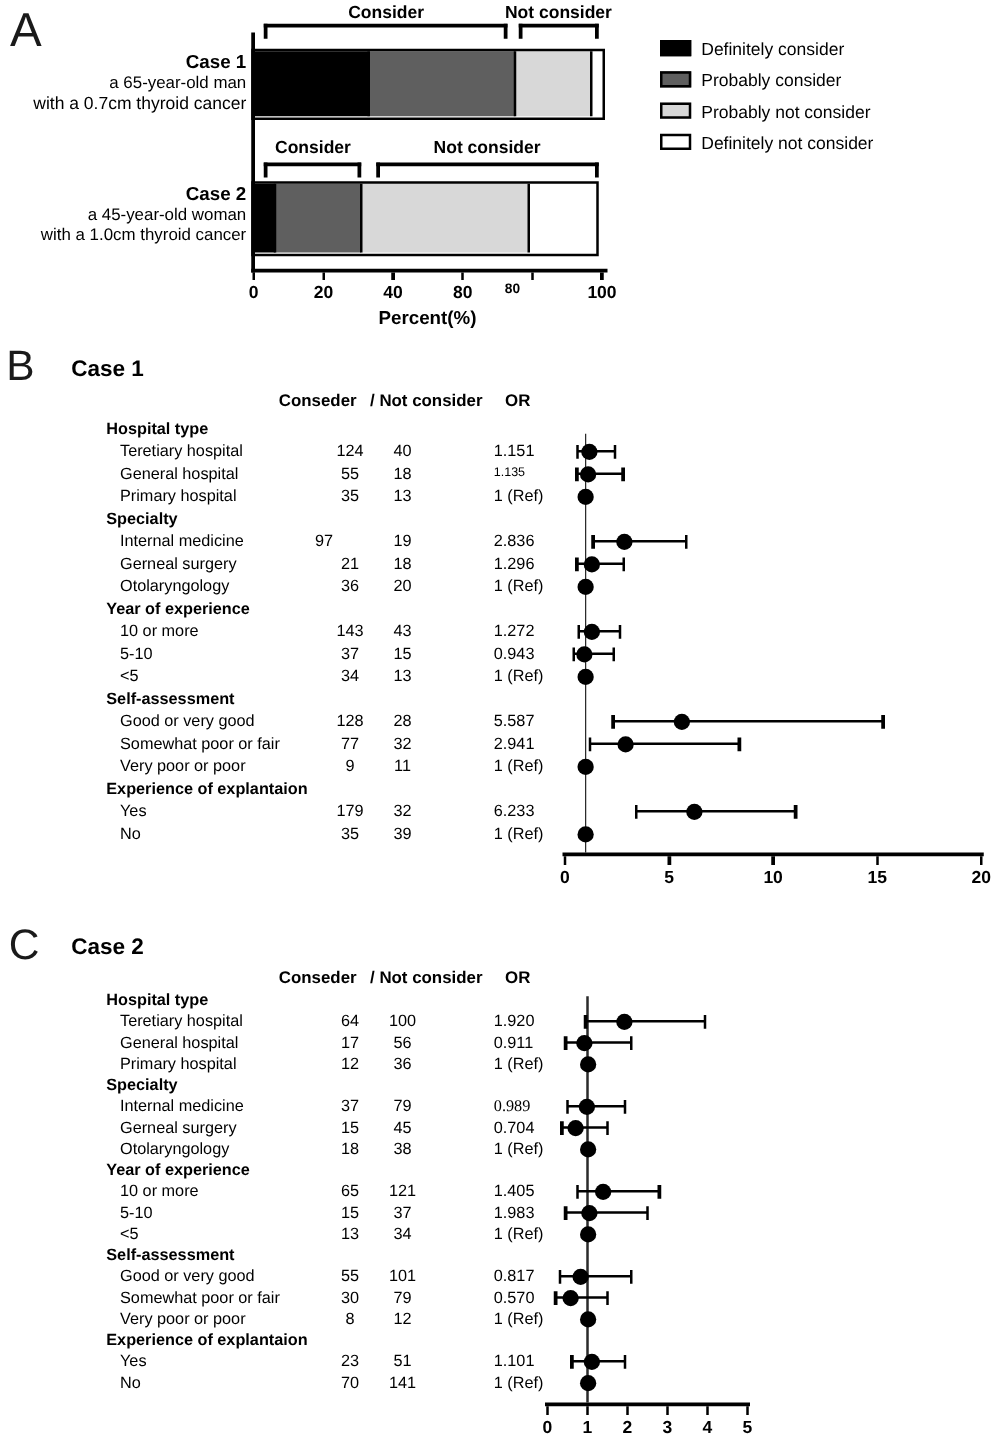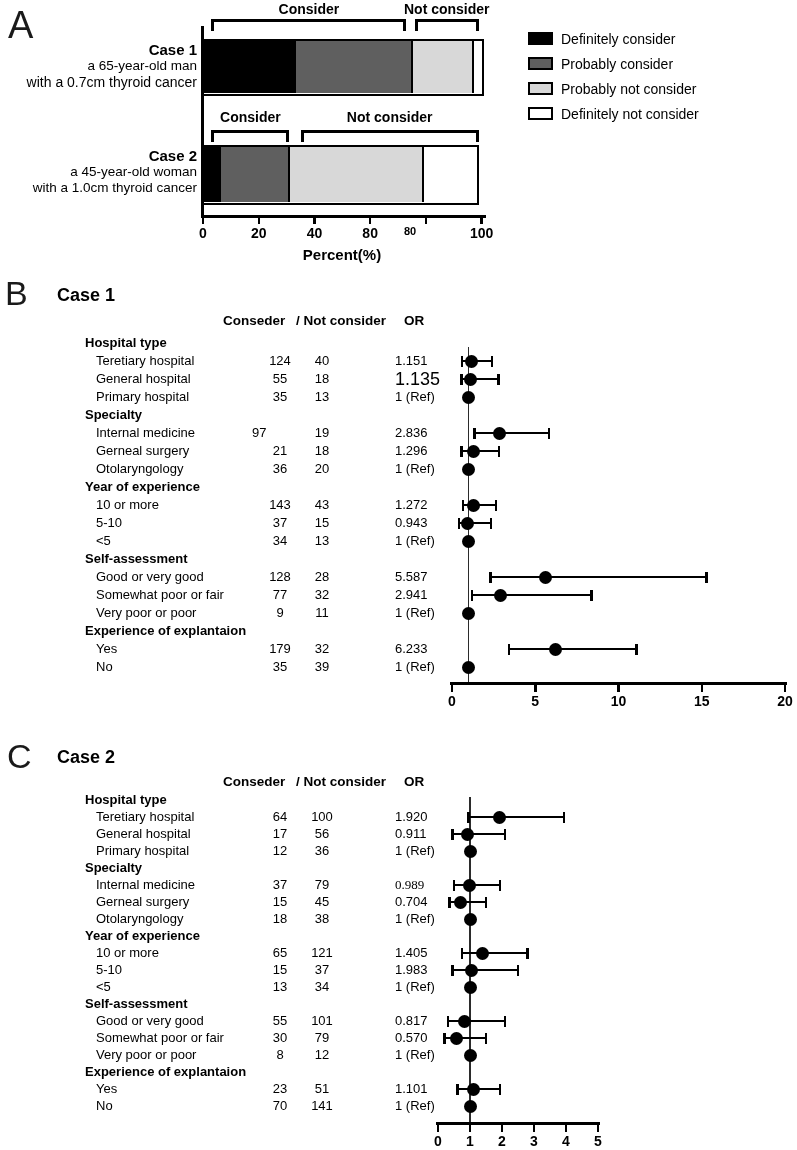--- a/index.html
+++ b/index.html
@@ -87,21 +87,21 @@
       <div class="abs" style="left: 252px; top: 352px; width: 56px; text-align: center; font-size: 13px; line-height: 18px;">124</div>
       <div class="abs" style="left: 294px; top: 352px; width: 56px; text-align: center; font-size: 13px; line-height: 18px;">40</div>
       <div class="abs" style="left: 395px; top: 352px; width: 70px; font-size: 13px; line-height: 18px;">1.151</div>
       <div class="abs" style="left: 461.99px; top: 359.8px; width: 29.97px; height: 2.4px; background: rgb(0, 0, 0);"></div>
       <div class="abs" style="left: 460.99px; top: 355.5px; width: 2.4px; height: 11px; background: rgb(0, 0, 0);"></div>
       <div class="abs" style="left: 490.56px; top: 355.5px; width: 2.4px; height: 11px; background: rgb(0, 0, 0);"></div>
       <div class="abs" style="left: 464.664px; top: 354.5px; width: 13px; height: 13px; background: rgb(0, 0, 0); border-radius: 50%;"></div>
       <div class="abs" style="left: 96px; top: 370px; font-size: 13px; line-height: 18px;">General hospital</div>
       <div class="abs" style="left: 252px; top: 370px; width: 56px; text-align: center; font-size: 13px; line-height: 18px;">55</div>
       <div class="abs" style="left: 294px; top: 370px; width: 56px; text-align: center; font-size: 13px; line-height: 18px;">18</div>
-      <div class="abs" style="left: 395px; top: 370px; width: 70px; font-size: 18px; line-height: 18px;">1.135</div>
+      <div class="abs" style="left: 395px; top: 370px; width: 70px; font-size: 10px; line-height: 18px;">1.135</div>
       <div class="abs" style="left: 461.158px; top: 377.8px; width: 37.4625px; height: 2.4px; background: rgb(0, 0, 0);"></div>
       <div class="abs" style="left: 460.158px; top: 373.5px; width: 2.4px; height: 11px; background: rgb(0, 0, 0);"></div>
       <div class="abs" style="left: 497.22px; top: 373.5px; width: 2.4px; height: 11px; background: rgb(0, 0, 0);"></div>
       <div class="abs" style="left: 464.398px; top: 372.5px; width: 13px; height: 13px; background: rgb(0, 0, 0); border-radius: 50%;"></div>
       <div class="abs" style="left: 96px; top: 388px; font-size: 13px; line-height: 18px;">Primary hospital</div>
       <div class="abs" style="left: 252px; top: 388px; width: 56px; text-align: center; font-size: 13px; line-height: 18px;">35</div>
       <div class="abs" style="left: 294px; top: 388px; width: 56px; text-align: center; font-size: 13px; line-height: 18px;">13</div>
       <div class="abs" style="left: 395px; top: 388px; width: 70px; font-size: 13px; line-height: 18px;">1 (Ref)</div>
       <div class="abs" style="left: 462.15px; top: 390.5px; width: 13px; height: 13px; background: rgb(0, 0, 0); border-radius: 50%;"></div>
       <div class="abs" style="left: 85px; top: 406px; font-size: 13px; font-weight: bold; line-height: 18px;">Specialty</div>

